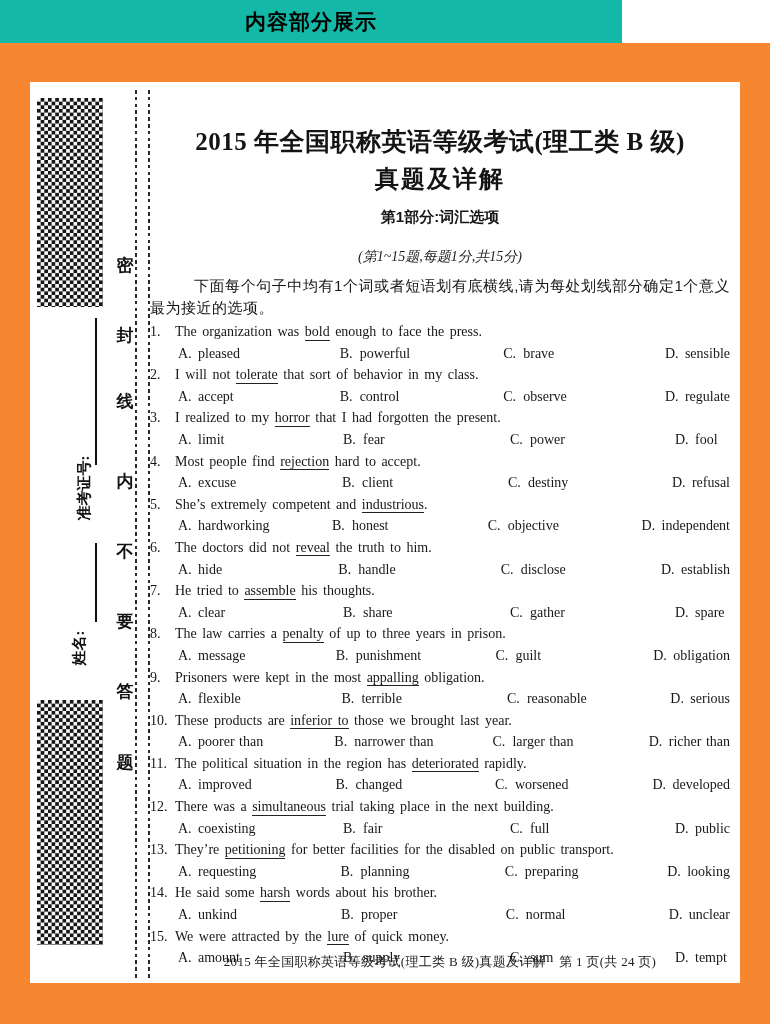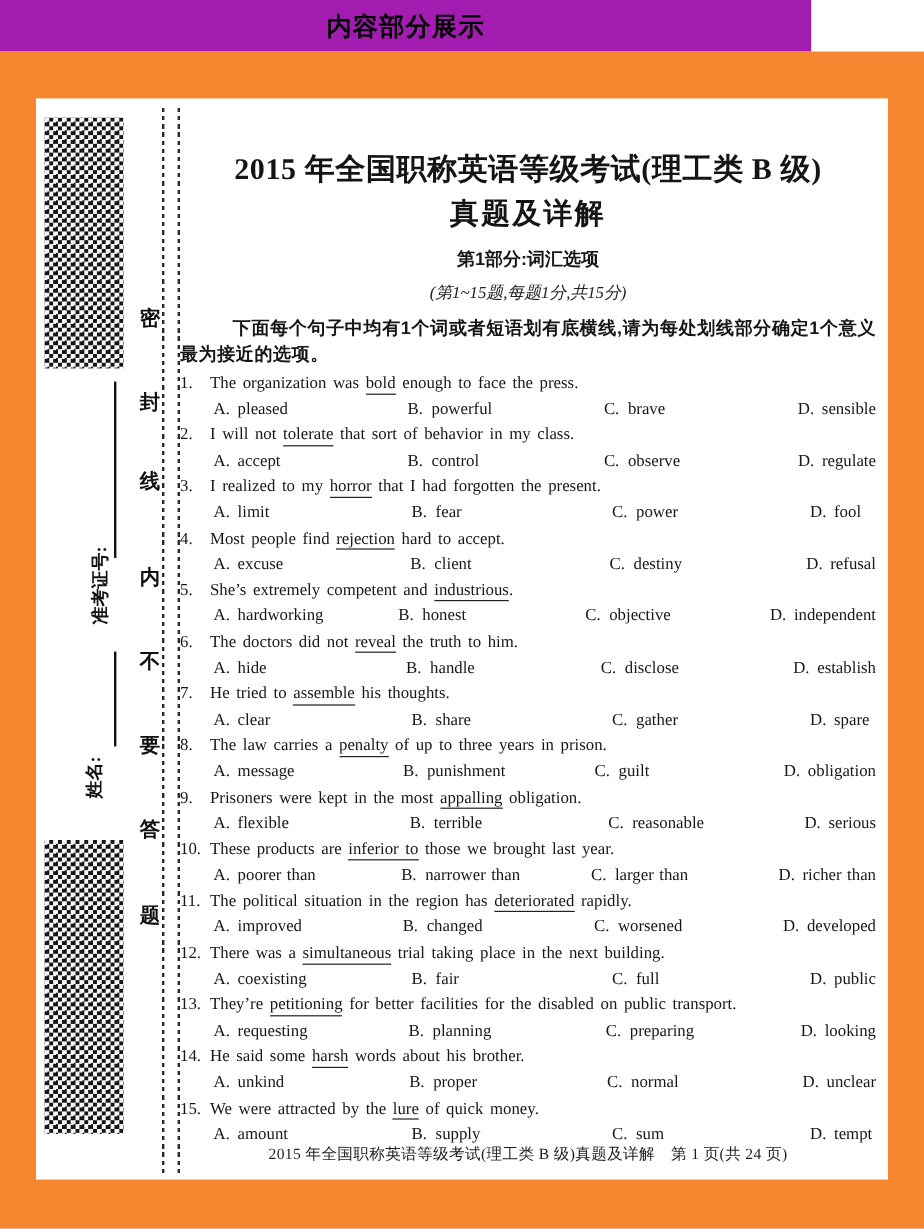--- a/index.html
+++ b/index.html
@@ -3,21 +3,21 @@
 <meta charset="utf-8">
 <style>
   html,body{margin:0;padding:0;}
   body{
     width:770px;height:1024px;position:relative;background:#ffffff;
     font-family:"Liberation Serif","DejaVu Serif",serif;color:#1c1c1c;
     overflow:hidden;
   }
   
   .banner{
-    position:absolute;left:0;top:0;width:676px;height:43px;background:#a21caf;
+    position:absolute;left:0;top:0;width:622px;height:43px;background:#14b8a6;
     display:flex;align-items:center;justify-content:center;
   }
   .banner-title{
     font-family:"Liberation Sans","DejaVu Sans",sans-serif;
     font-weight:bold;font-size:21px;color:#000;letter-spacing:1px;
   }
   
   .frame{position:absolute;left:0;top:43px;width:770px;height:981px;background:#F6862F;}
   
   .page{position:absolute;left:30px;top:82px;width:710px;height:901px;background:#ffffff;}
@@ -60,25 +60,25 @@
   }
   .doc-title2{
     margin:6px 0 0 0;text-align:center;font-weight:bold;
     font-size:24px;line-height:30px;letter-spacing:2px;color:#141414;
   }
   .section-heading{
     margin:10px 0 0 0;text-align:center;font-weight:bold;font-size:15px;line-height:26px;
     font-family:"Liberation Sans","DejaVu Sans",sans-serif;color:#161616;
   }
   .section-note{
-    margin:6px 0 0 0;text-align:center;font-style:italic;font-size:14px;line-height:18px;color:#222;
+    margin:18px 0 0 0;text-align:center;font-style:italic;font-size:14px;line-height:18px;color:#222;
   }
   .instructions{
     margin:9px 0 0 0;text-indent:44px;font-size:15px;line-height:21.5px;
-    font-family:"Liberation Sans","DejaVu Sans",sans-serif;font-weight:bold;color:#161616;
+    font-family:"Liberation Sans","DejaVu Sans",sans-serif;font-weight:normal;color:#161616;
     text-align:justify;letter-spacing:0.5px;
   }
   .questions{margin-top:3px;}
   .question{font-size:14px;color:#171717;}
   .q-line{line-height:21.6px;word-spacing:2px;white-space:nowrap;}
   .q-num{display:inline-block;min-width:19px;margin-right:6px;}
   .q-u{border-bottom:1px solid #222;padding-bottom:0.5px;}
   .q-opts{display:flex;line-height:21.6px;padding-left:28px;word-spacing:1px;gap:40px;}
   .opt{white-space:nowrap;}
   .opt-a{width:125px;}

